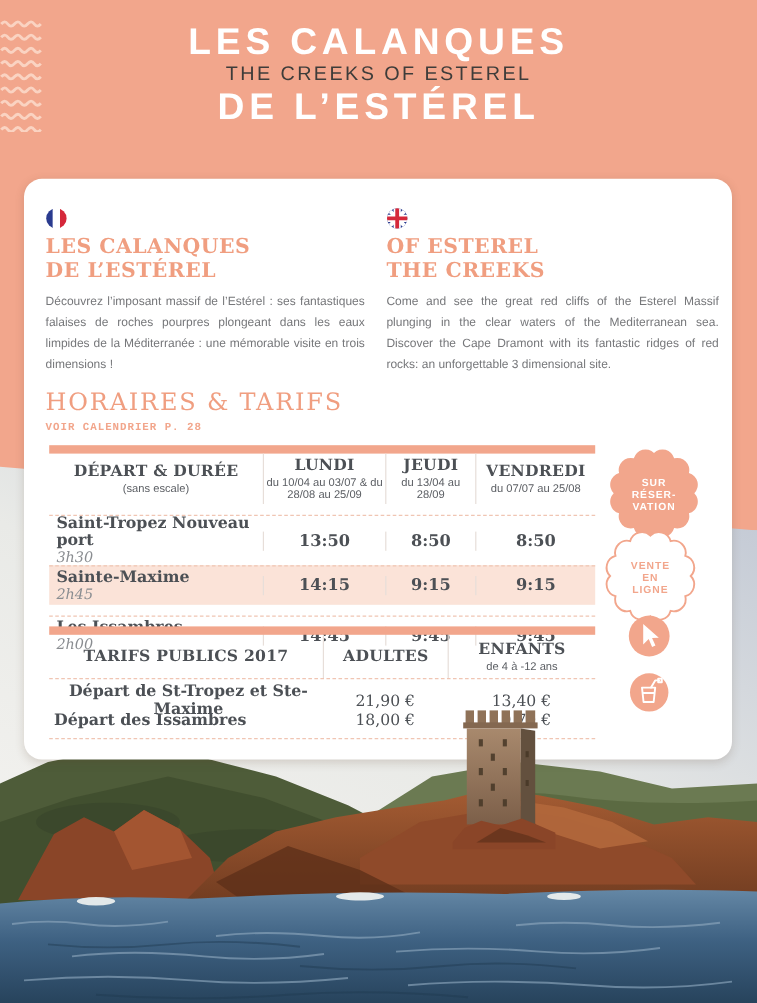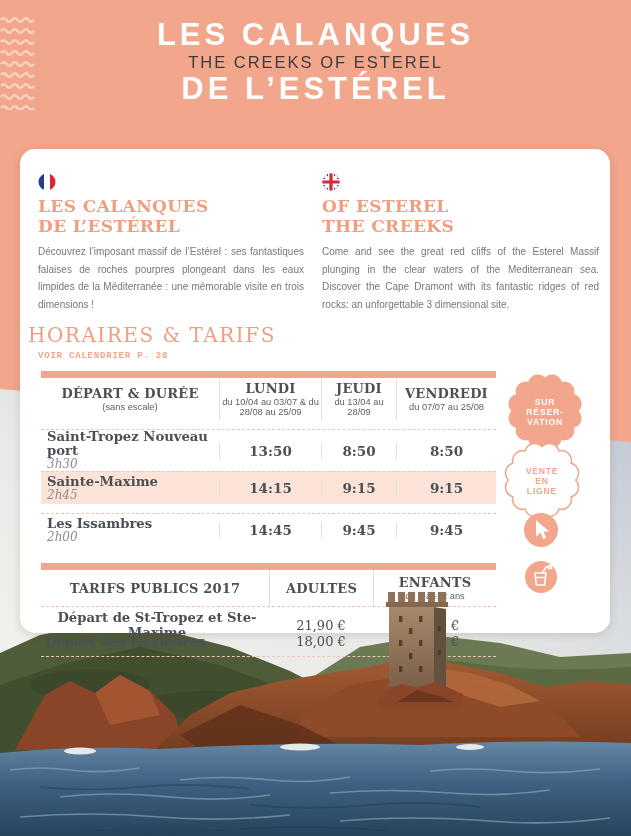--- a/index.html
+++ b/index.html
@@ -24,29 +24,29 @@
           border-radius:15px; z-index:10; box-shadow:0 2px 8px rgba(90,60,40,.18); }
 
   .intro-col { position:absolute; top:24px; }
   .intro-fr { left:18px;  width:266px; }
   .intro-en { left:302px; width:277px; }
   .flag { display:block; margin-bottom:6px; }
   .intro-heading { font-family:"DejaVu Serif", serif; font-weight:bold; color:#F09E80;
                    font-size:17px; line-height:19.5px; letter-spacing:.4px; }
   .intro-body { margin-top:7px; font-size:10px; line-height:17.6px; color:#76777A; text-align:justify; }
 
-  .section-title { position:absolute; left:8px; top:174px; font-family:"DejaVu Serif", serif;
+  .section-title { position:absolute; left:18px; top:174px; font-family:"DejaVu Serif", serif;
                    color:#F09E80; font-size:20px; letter-spacing:1.5px; }
   .section-sub { position:absolute; left:18px; top:202px; color:#F2A68C; font-size:9px;
                  font-weight:bold; letter-spacing:.8px;font-family:Liberation Mono, monospace; }
 
   
   .tbl { position:absolute; left:21px; width:455px; font-family:"DejaVu Serif", serif; color:#4C5055; }
   .tbl-times  { top:222px; }
-  .tbl-prices { top:373px;margin-top:41px; }
+  .tbl-prices { top:373px; }
   .tbl-bar { height:7px; background:#F2A68C; }
   .grid-t { display:grid; grid-template-columns:178px 102px 75px 100px; }
   .grid-p { display:grid; grid-template-columns:228px 104px 123px; }
   .cell { display:flex; flex-direction:column; justify-content:center; align-items:center; text-align:center; }
   .cell + .cell { border-left:1px solid #E7DED9; }
   .th { height:42px; }
   .th-label { font-weight:bold; font-size:13px; letter-spacing:.2px; }
   .th-sub { font-size:9.3px; line-height:10.5px; color:#5B5E63; margin-top:1px;
             font-family:"Liberation Sans", sans-serif; }
   .row { height:33px; border-top:1px dashed #F0C5B3; align-items:center;margin-top:9px; }

